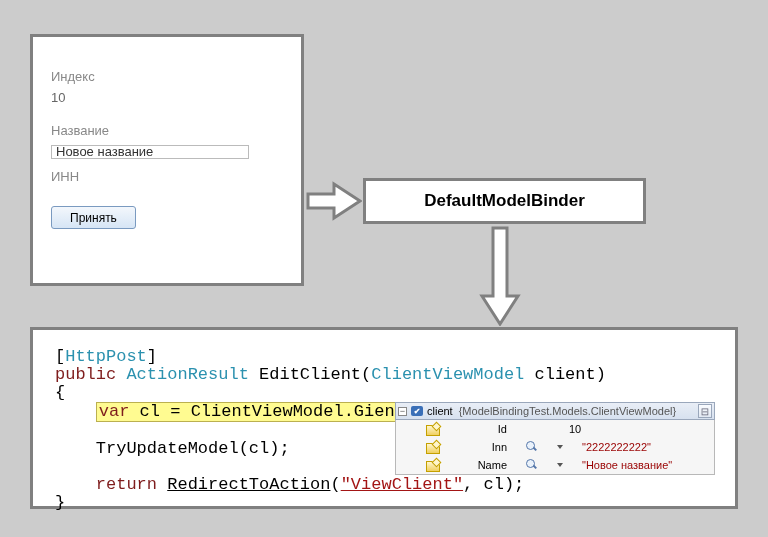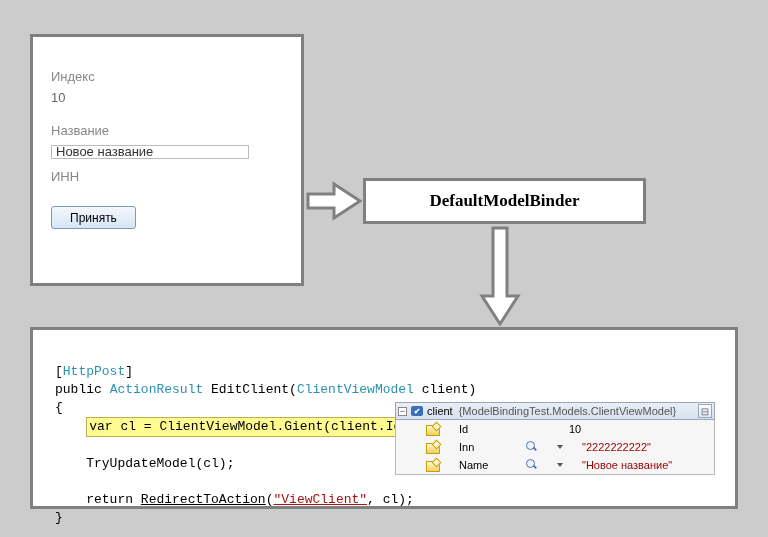--- a/index.html
+++ b/index.html
@@ -48,32 +48,31 @@
   }
   .binder-panel {
     left: 363px; top: 178px;
     width: 283px; height: 46px;
     display: flex;
     align-items: center;
     justify-content: center;
     font-weight: bold;
     font-size: 17px;
     color: #000;
-    font-family: Liberation Serif, serif;
   }
   .code-panel {
     left: 30px; top: 327px;
     width: 708px; height: 182px;
-    padding: 33px 22px;
+    padding: 18px 22px;
     font-family: Consolas, "Courier New", monospace;
-    font-size: 13px;
+    font-size: 17px;
     line-height: 18px;
     color: #000;
   }
-  .kw   { color: #000000; }
+  .kw   { color: #7f1d1d; }
   .type { color: #2b91af; }
   .str  { color: #a31515; }
   .hl   { background: #fffb91; display: inline-block; padding: 0 2px; border: 1px solid #bbb050; }
   .und  { text-decoration: underline; }
 
   
   .arrow {
     position: absolute;
     stroke: #808080;
     fill: #fff;
@@ -101,20 +100,21 @@
     background: #f6f6f6;
     border: 1px solid #b8b8b8;
     border-top: none;
   }
   .dbg-row {
     display: flex;
     align-items: center;
     height: 18px;
     padding: 0 2px;
     gap: 19px;
+    text-align: right;
   }
   .expander {
     width: 9px; height: 9px;
     border: 1px solid #888;
     background: #fff;
     display: inline-flex;
     align-items: center;
     justify-content: center;
     font-size: 9px;
     line-height: 1;

